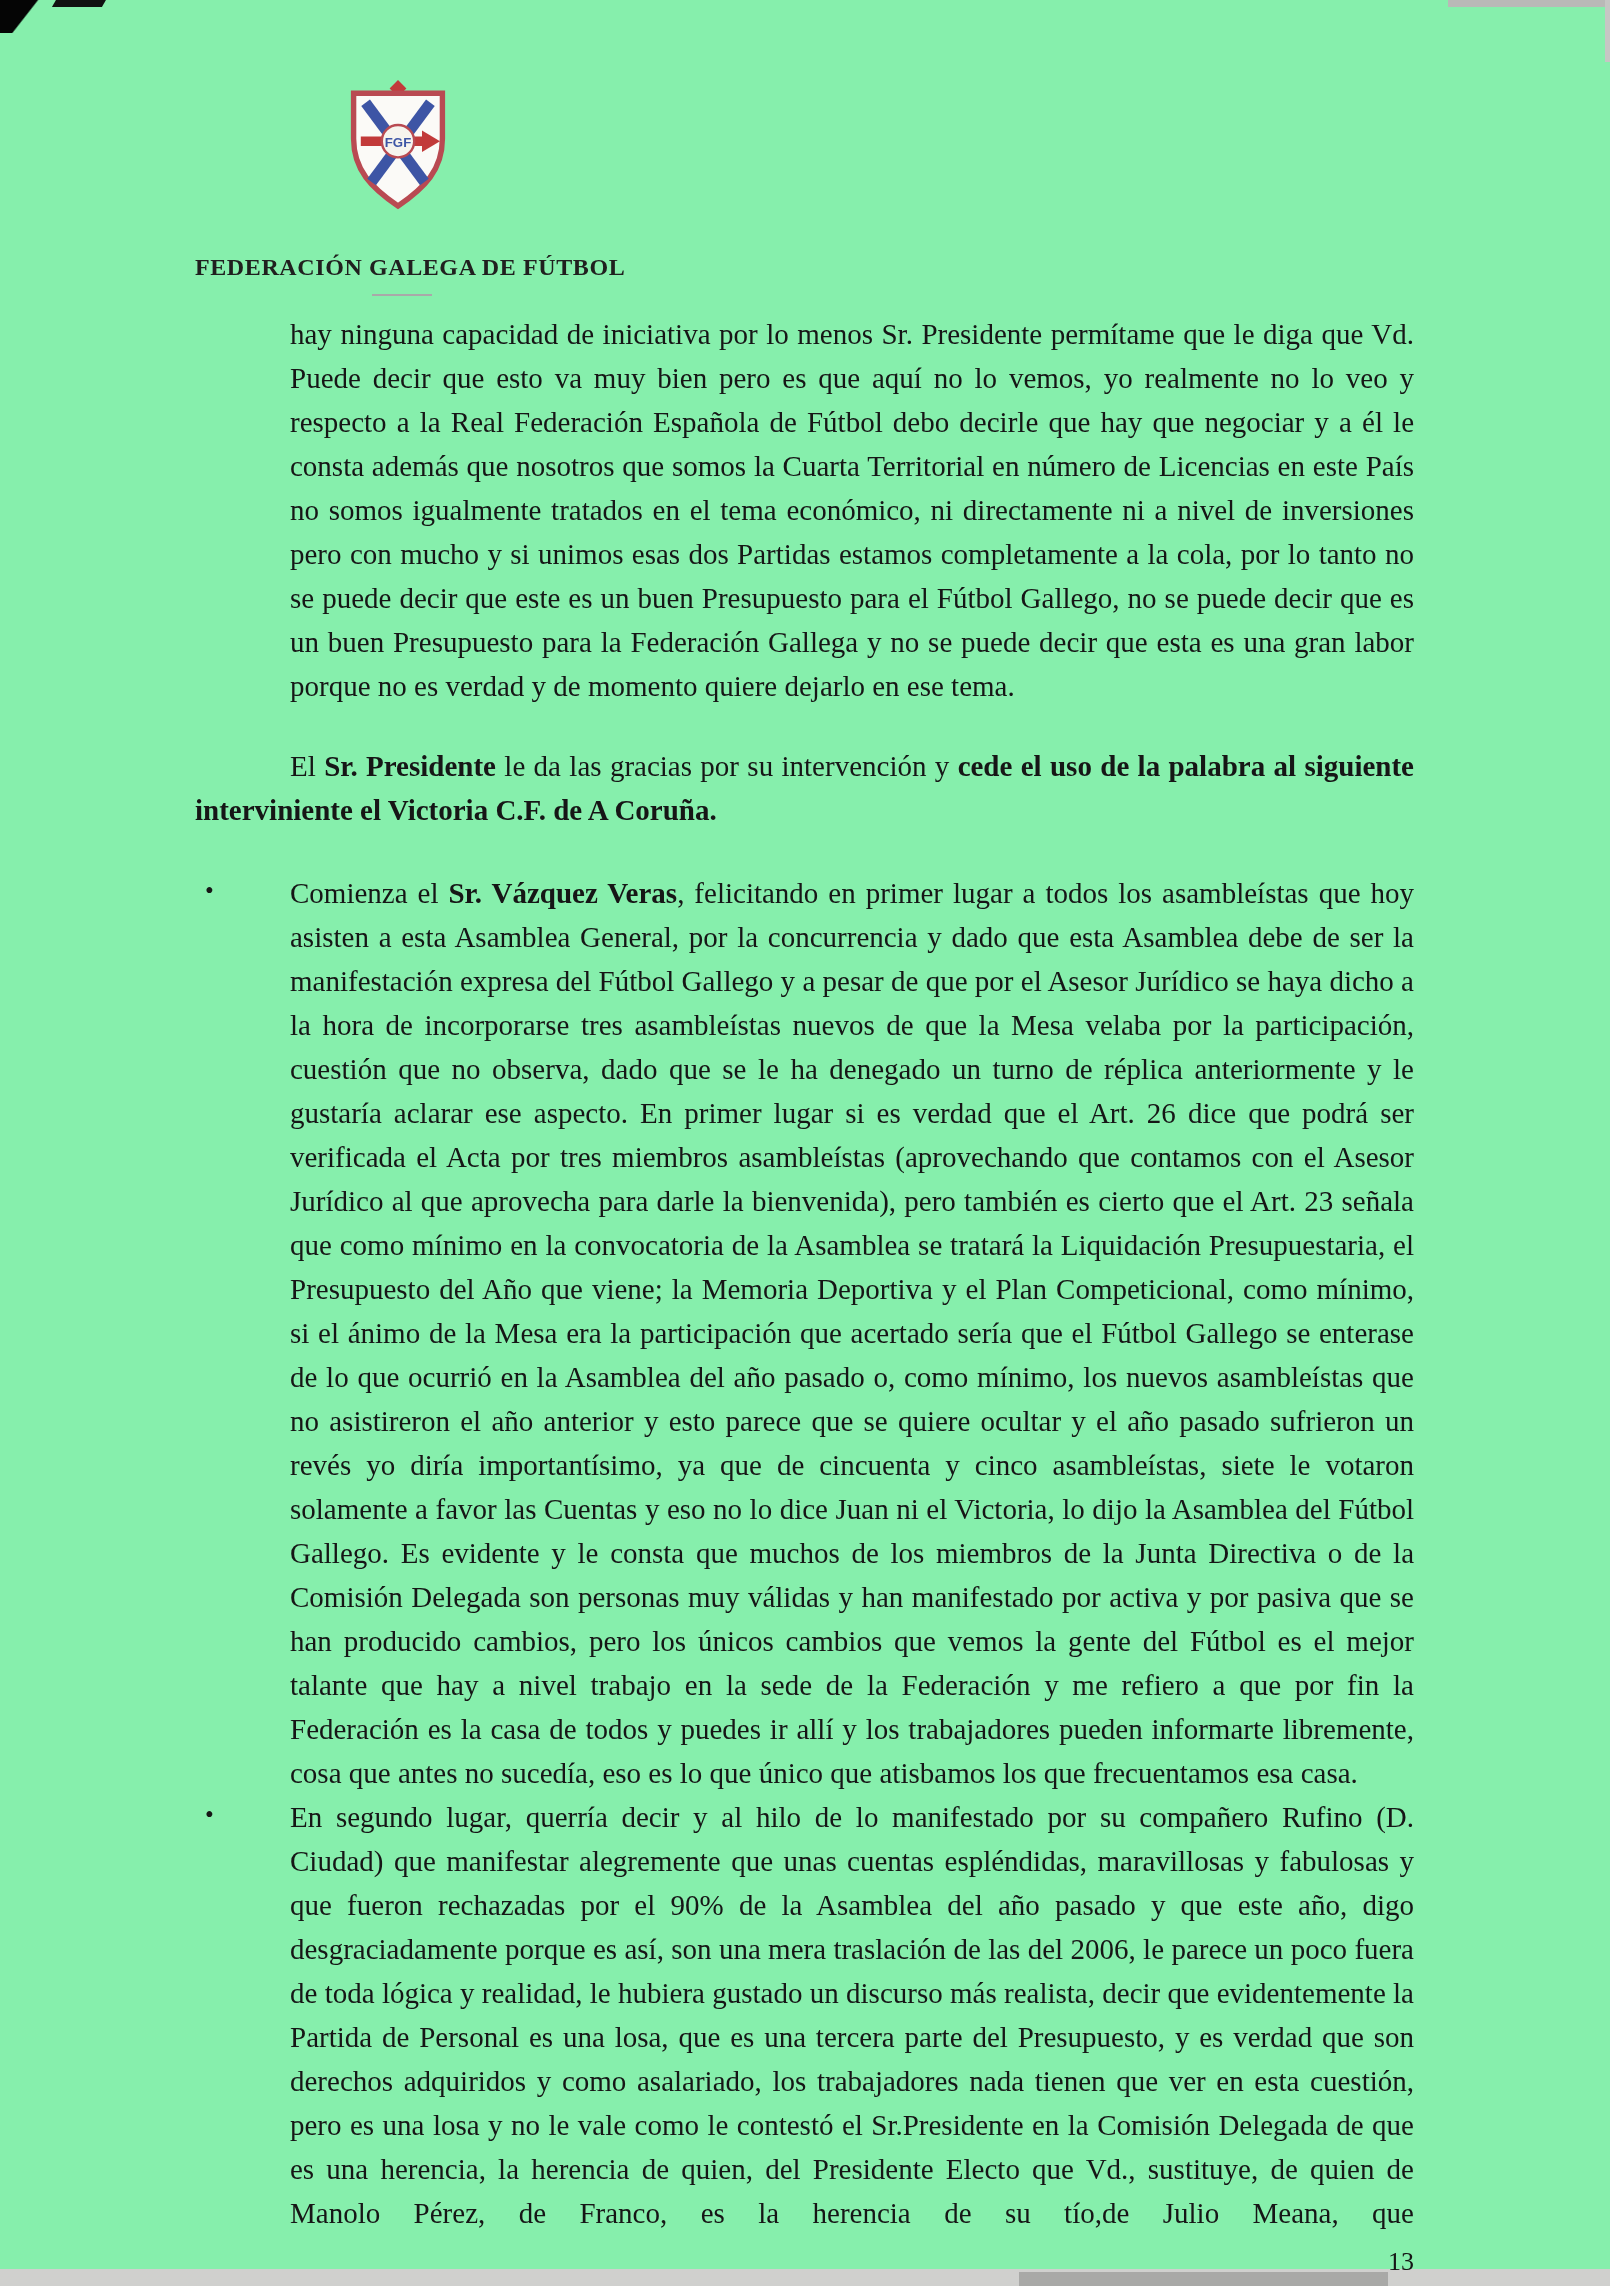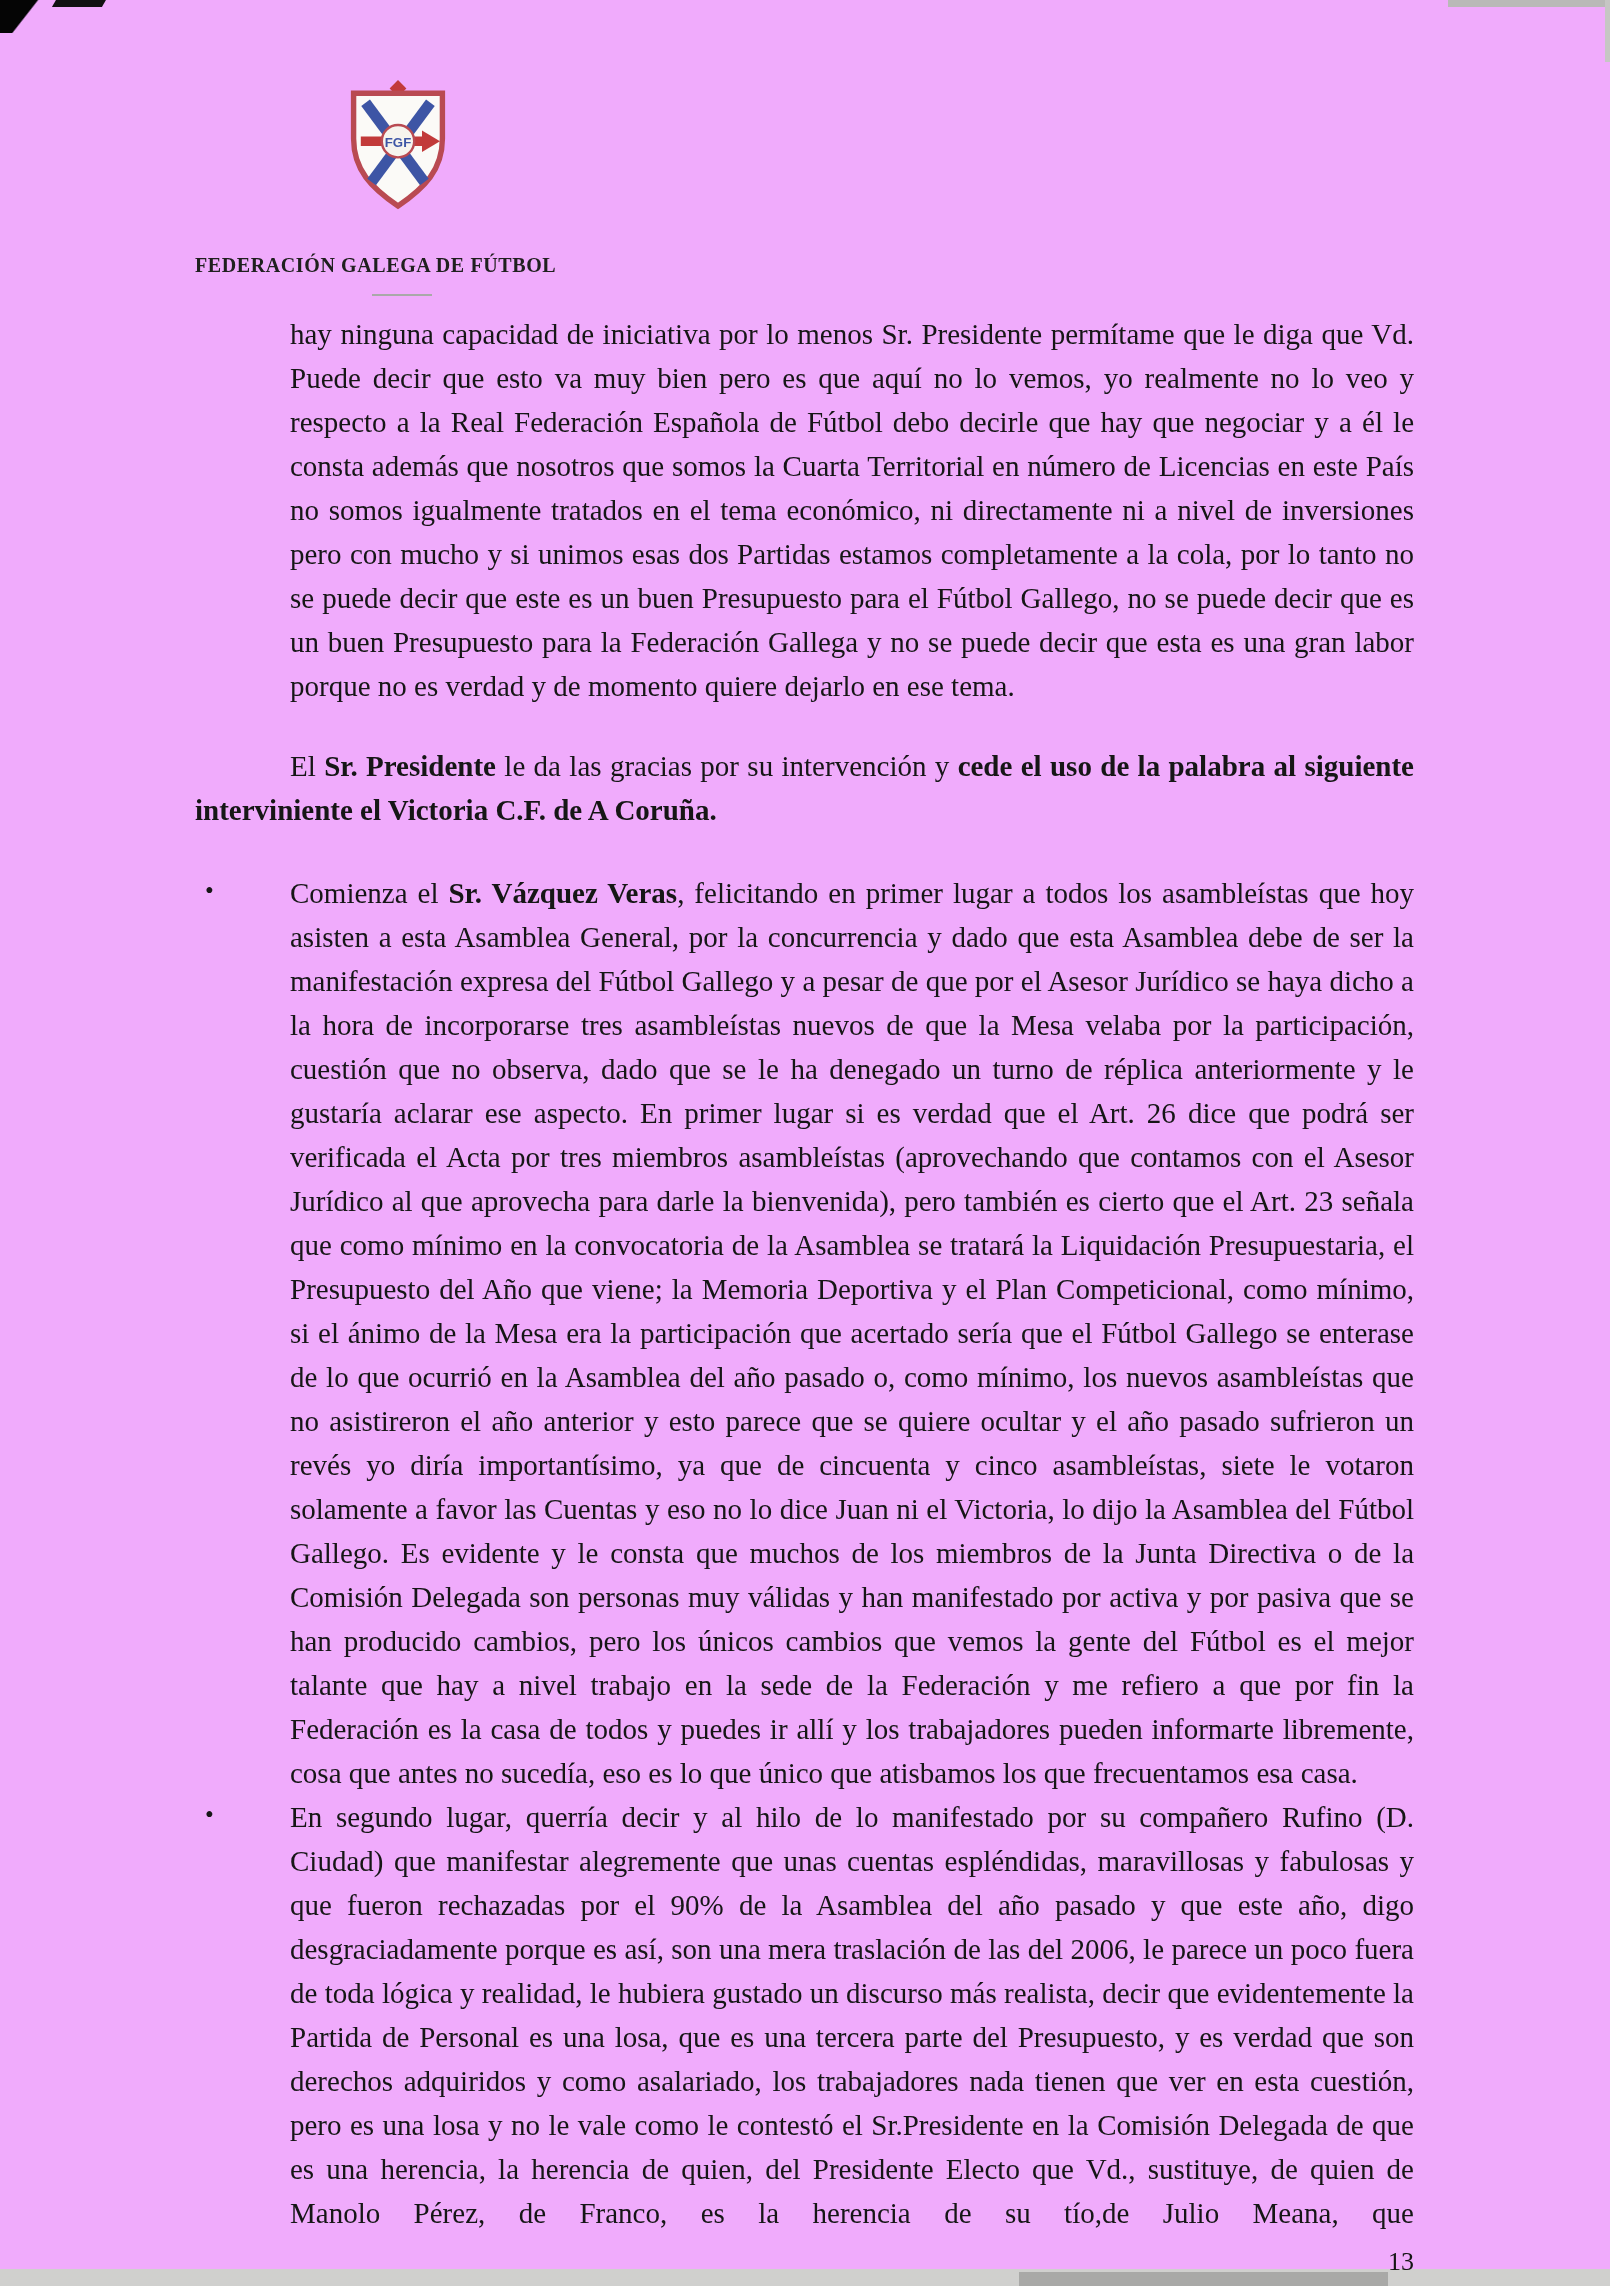--- a/index.html
+++ b/index.html
@@ -1,40 +1,40 @@
 <!DOCTYPE html>
 <html><head>
 <meta charset="utf-8">
 <style>
   html, body { margin: 0; padding: 0; background: #ffffff; }
   .page {
     position: relative;
     width: 1611px;
     height: 2286px;
-    background: #f0abfc;
+    background: #86efac;
     font-family: "Liberation Serif", serif;
     color: #161616;
     overflow: hidden;
   }
 
   
   .art { position: absolute; }
   .a-tl-wedge { left: 0; top: 0; width: 72px; height: 33px;
     background: linear-gradient(128deg, #050505 38%, rgba(0,0,0,0) 40%); }
   .a-tl-strip { left: 54px; top: 0; width: 50px; height: 6.8px; background: #111; transform: skewX(-30deg); }
   .a-tr-strip { left: 1448px; top: 0; width: 163px; height: 6.8px; background: #b9b9b7; }
   .a-r-sliver { right: 0; top: 0; width: 5.8px; height: 62px; background: #c6c6c4; }
   .a-bottom { left: 0; top: 2269px; width: 1611px; height: 17.5px; background: #d0d0ce; }
   .a-bottom-dark { left: 1019px; top: 2272px; width: 369px; height: 14.6px; background: #a9a9a7; }
 
   .logo-wrap { position: absolute; left: 338px; top: 78px; width: 120px; height: 136px; }
 
   .doc-header {
     position: absolute; left: 195px; top: 254px;
-    font-weight: bold; font-size: 20px; letter-spacing: 0.6px; color: #20201f;
+    font-weight: bold; font-size: 24px; letter-spacing: 0.6px; color: #20201f;
   }
   .header-underline { position: absolute; left: 372px; top: 294px; width: 60px; height: 1.9px; background: #a9a9a9; }
 
   .content {
     position: absolute; left: 195px; top: 312px; width: 1219px;
     font-size: 29px; line-height: 44px; text-align: justify;
   }
   .para { margin: 0; }
   .b { font-weight: bold; }
 

